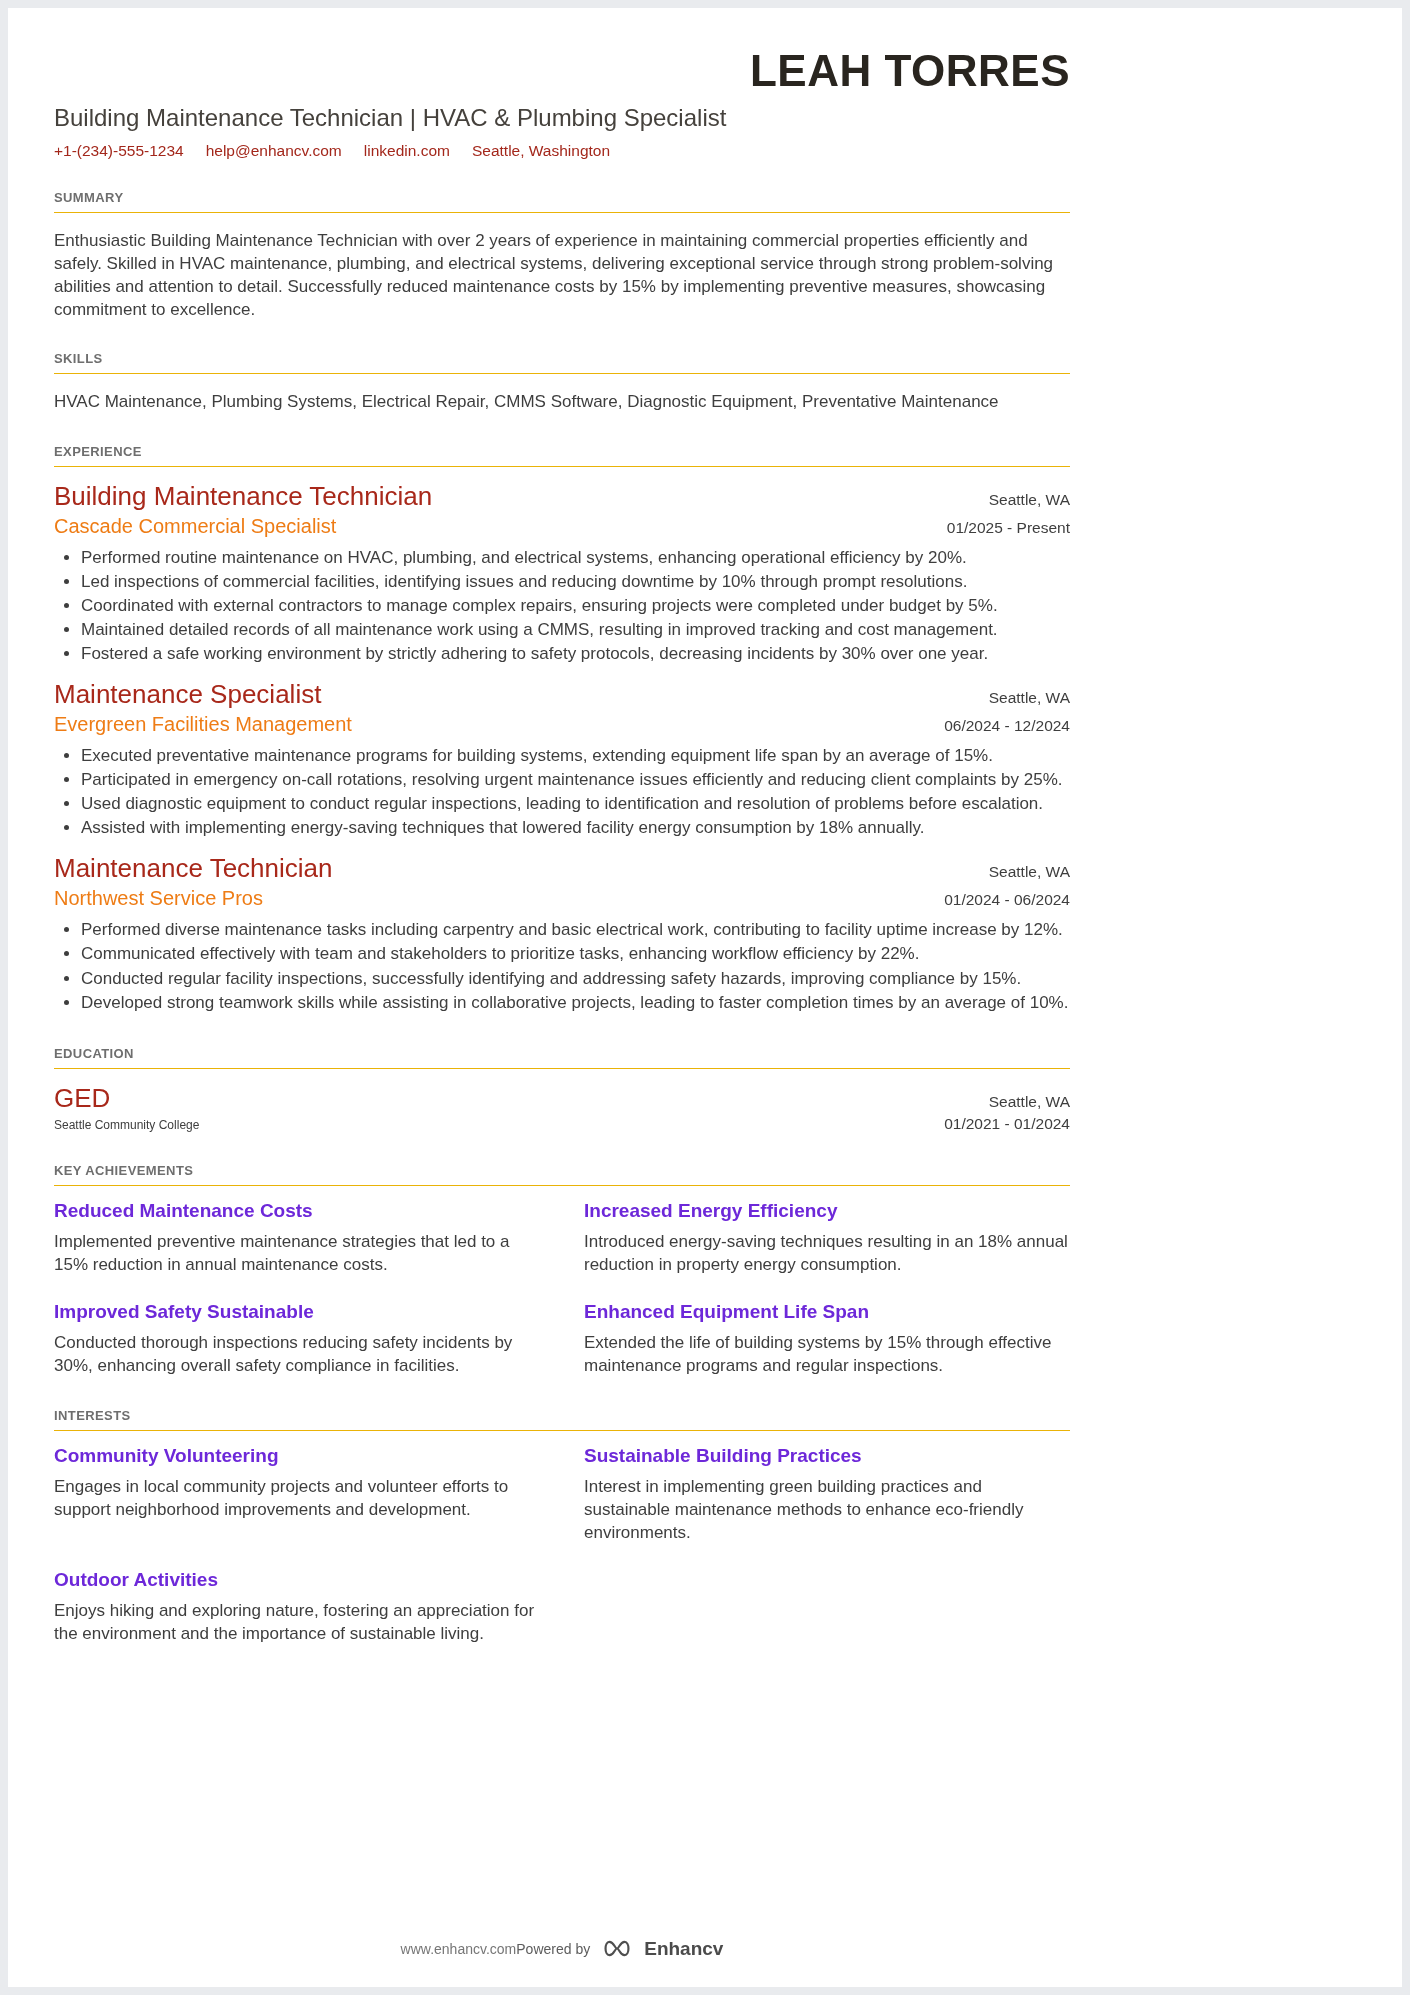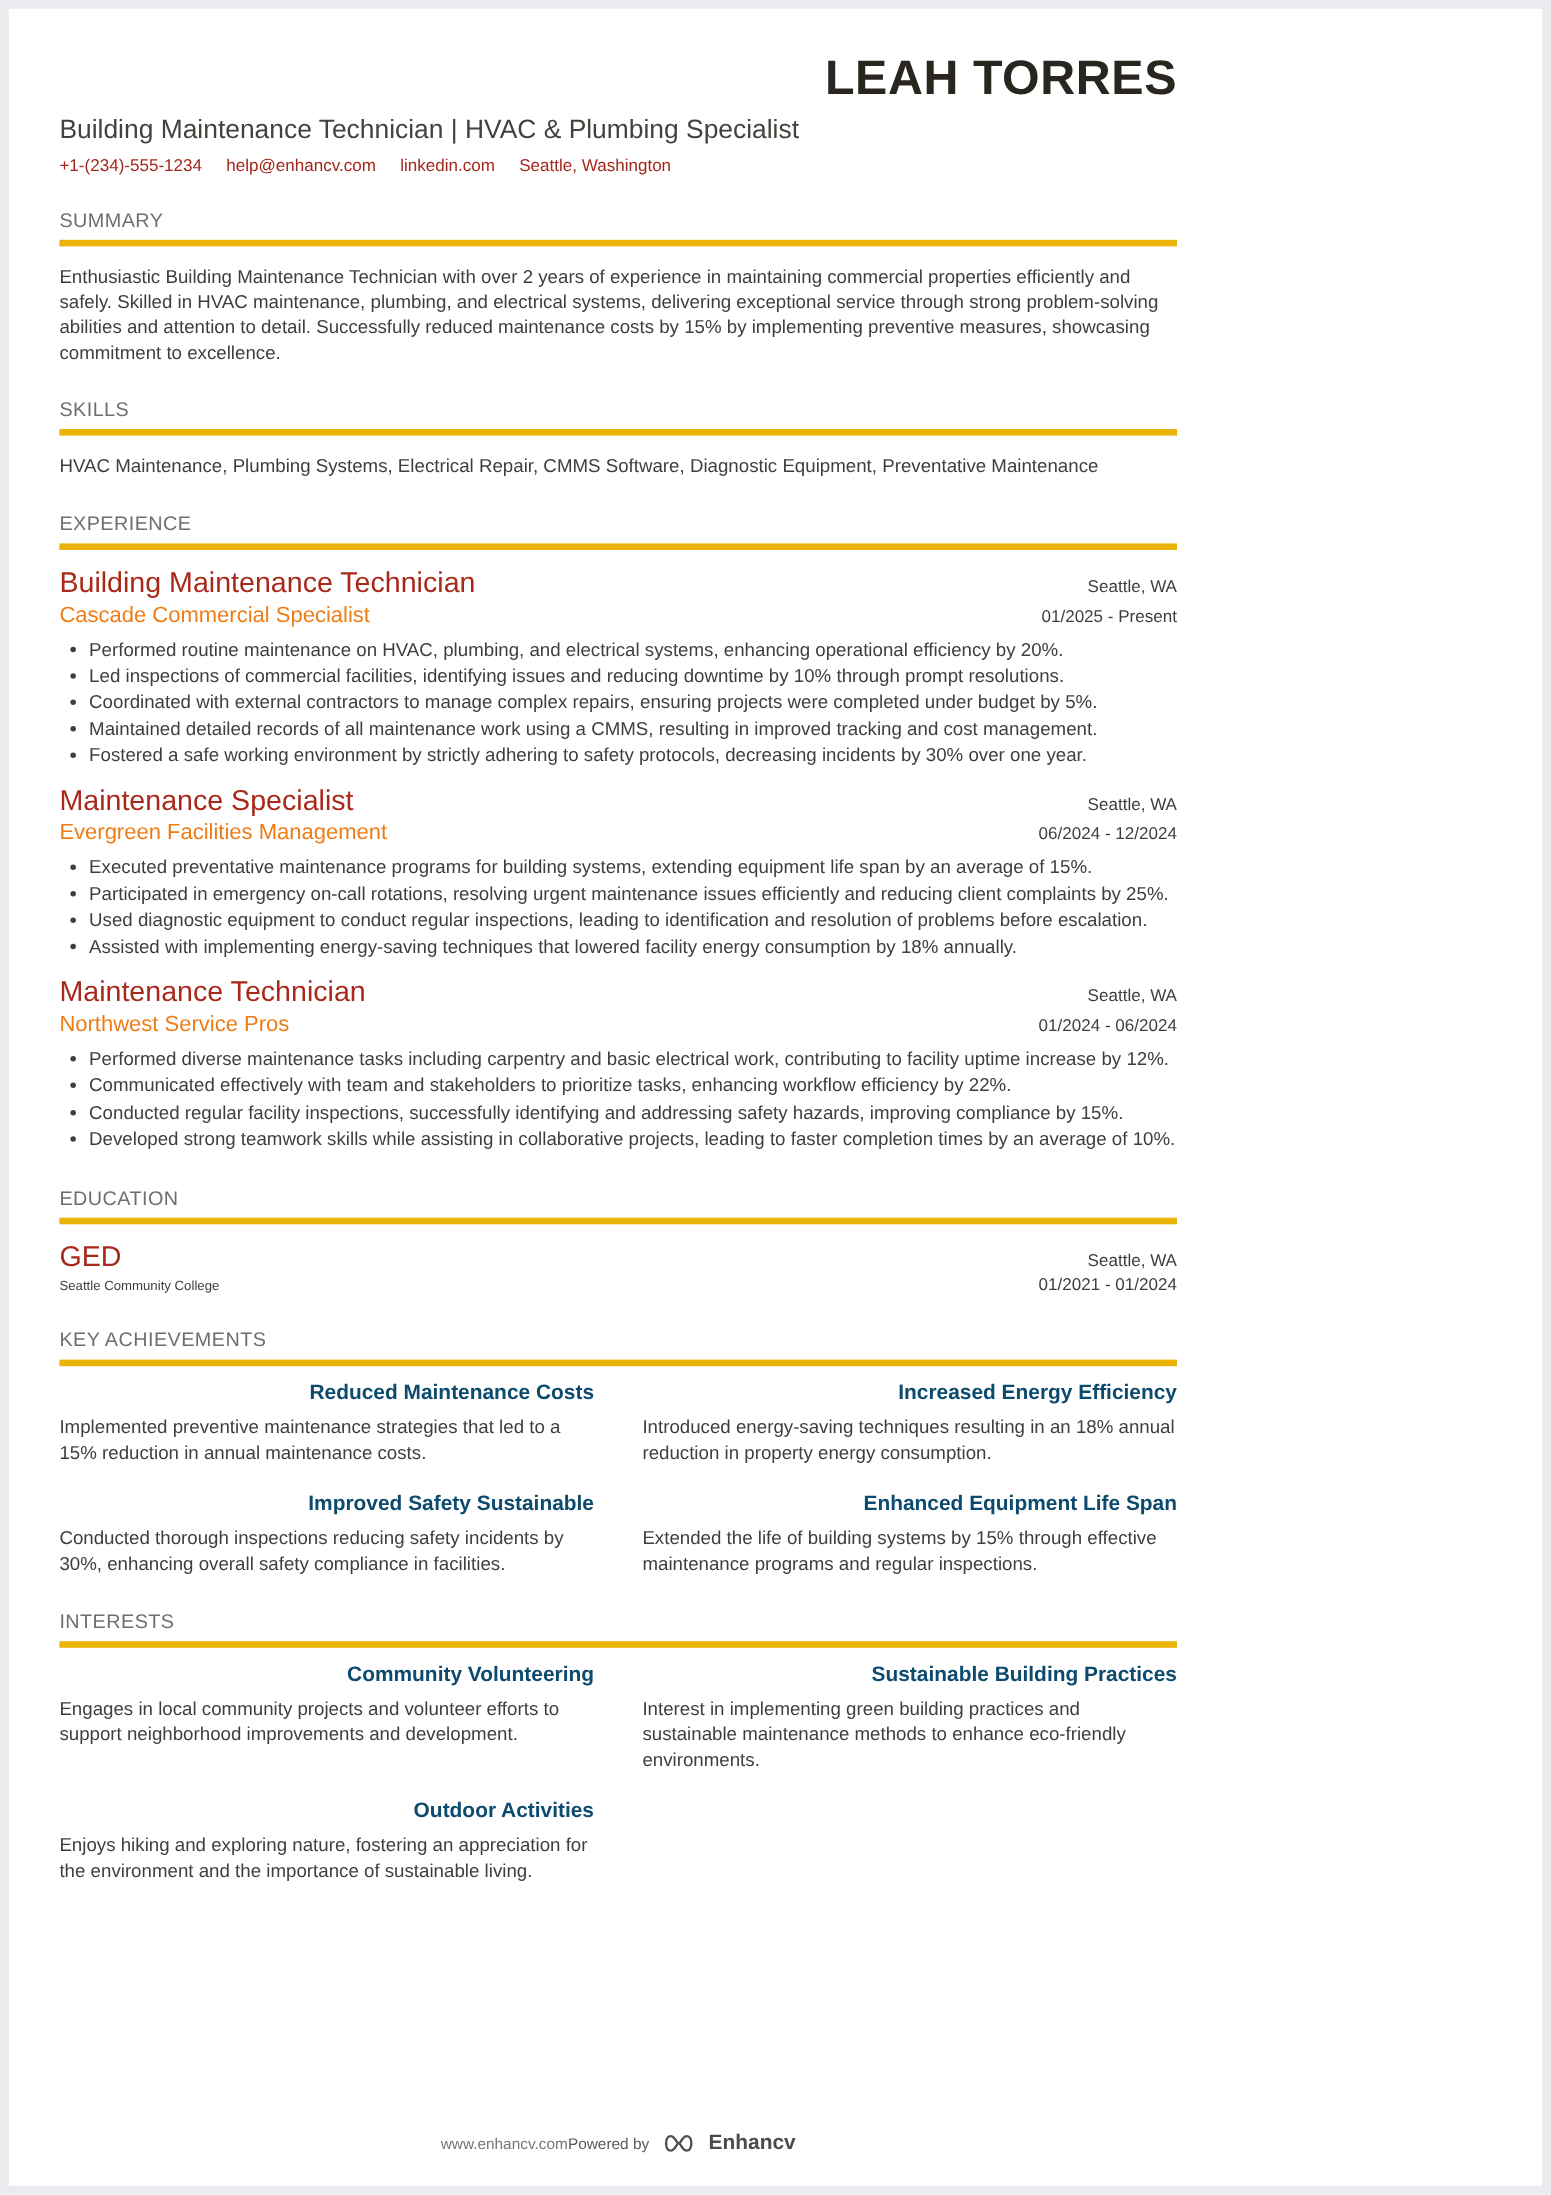--- a/index.html
+++ b/index.html
@@ -38,26 +38,26 @@
     gap: 22px;
     font-size: 15.5px;
     font-weight: 500;
     color: #a3271b;
     text-align: center;
   }
   .contact-row span { cursor: default; }
   
   .section { margin-top: 30px; }
   .section-heading {
-    font-size: 18px;
-    font-weight: 400;
+    font-size: 13px;
+    font-weight: 700;
     letter-spacing: 0.4px;
     color: #6e6e6e;
     padding-bottom: 7px;
-    border-bottom: 6px solid #eab308;
+    border-bottom: 1px solid #eab308;
   }
   .section-body { margin-top: 16px; }
   .body-text {
     font-size: 17px;
     line-height: 1.36;
     color: #3e3e3e;
   }
   
   .job { margin-top: 14px; }
   .job:first-child { margin-top: 12px; }
@@ -106,23 +106,22 @@
   .two-col {
     display: grid;
     grid-template-columns: 486px 486px;
     column-gap: 44px;
     row-gap: 24px;
     margin-top: 14px;
   }
   .cell-title {
     font-size: 19px;
     font-weight: 700;
-    color: #0c4a6e;
+    color: #6d28d9;
     margin-bottom: 8px;
-    text-align: right;
   }
   .cell-text {
     font-size: 17px;
     line-height: 1.38;
     color: #3e3e3e;
   }
   
   .footer {
     margin-top: auto;
     display: flex;

